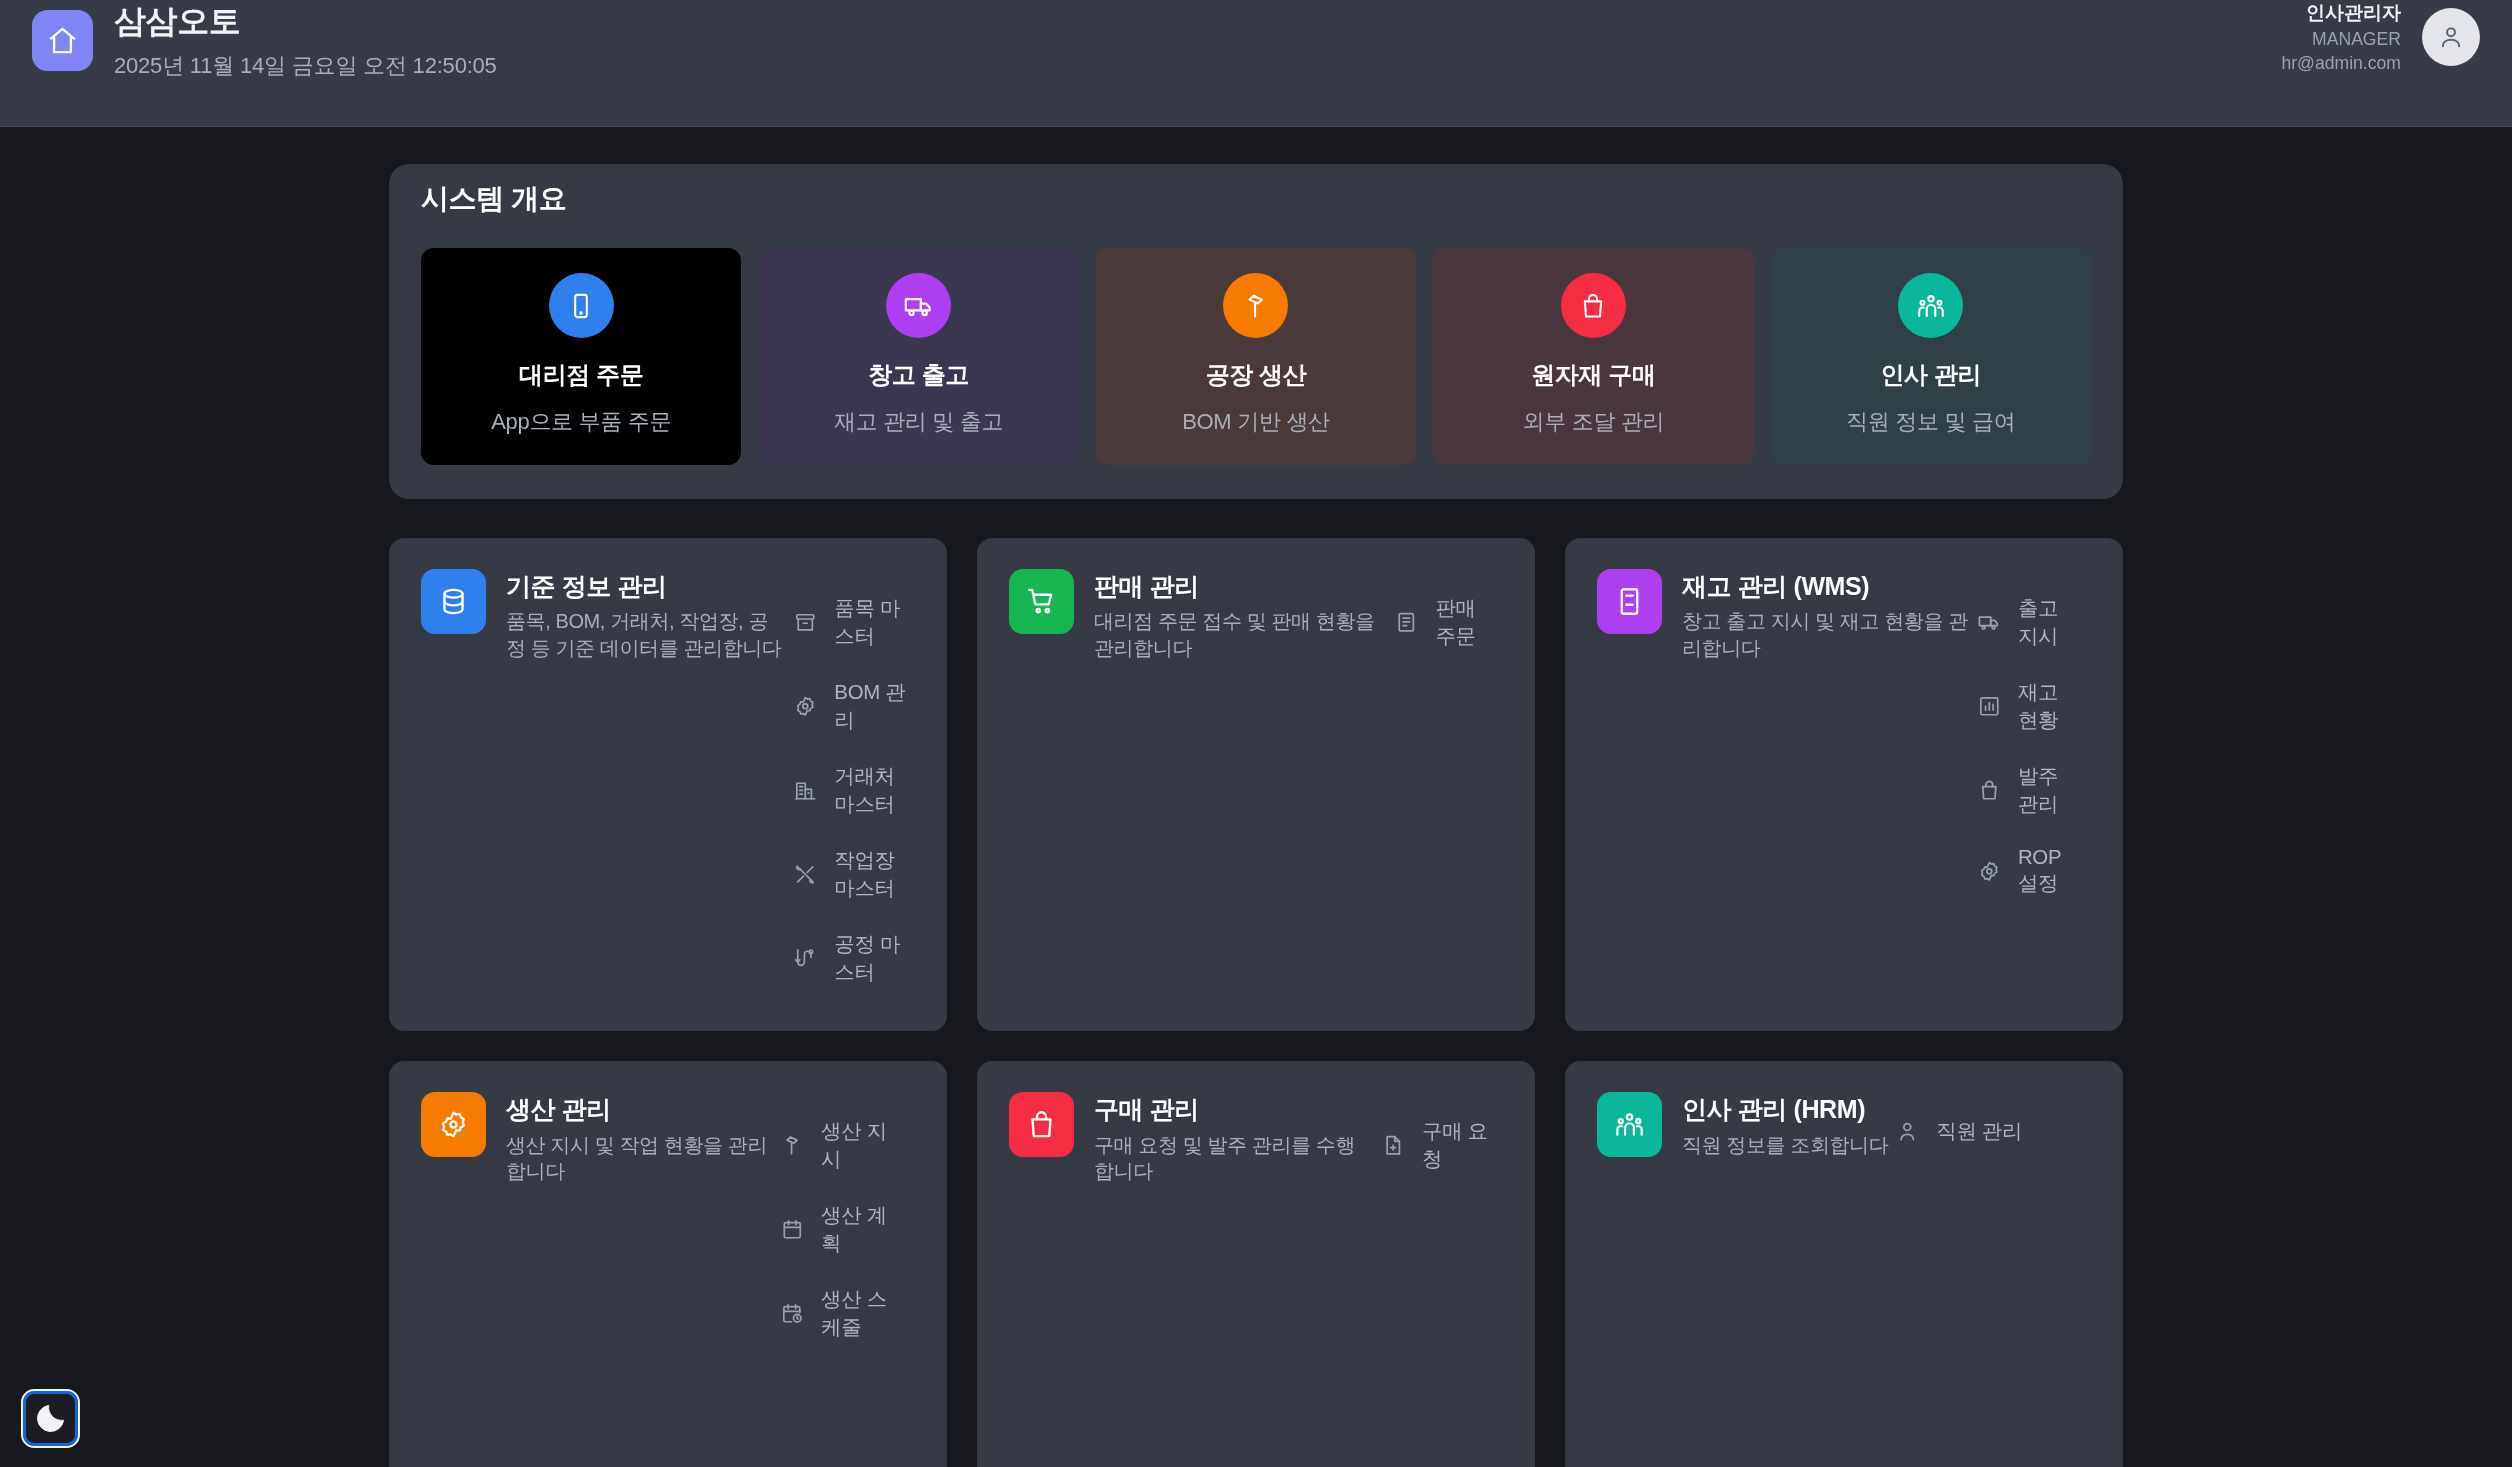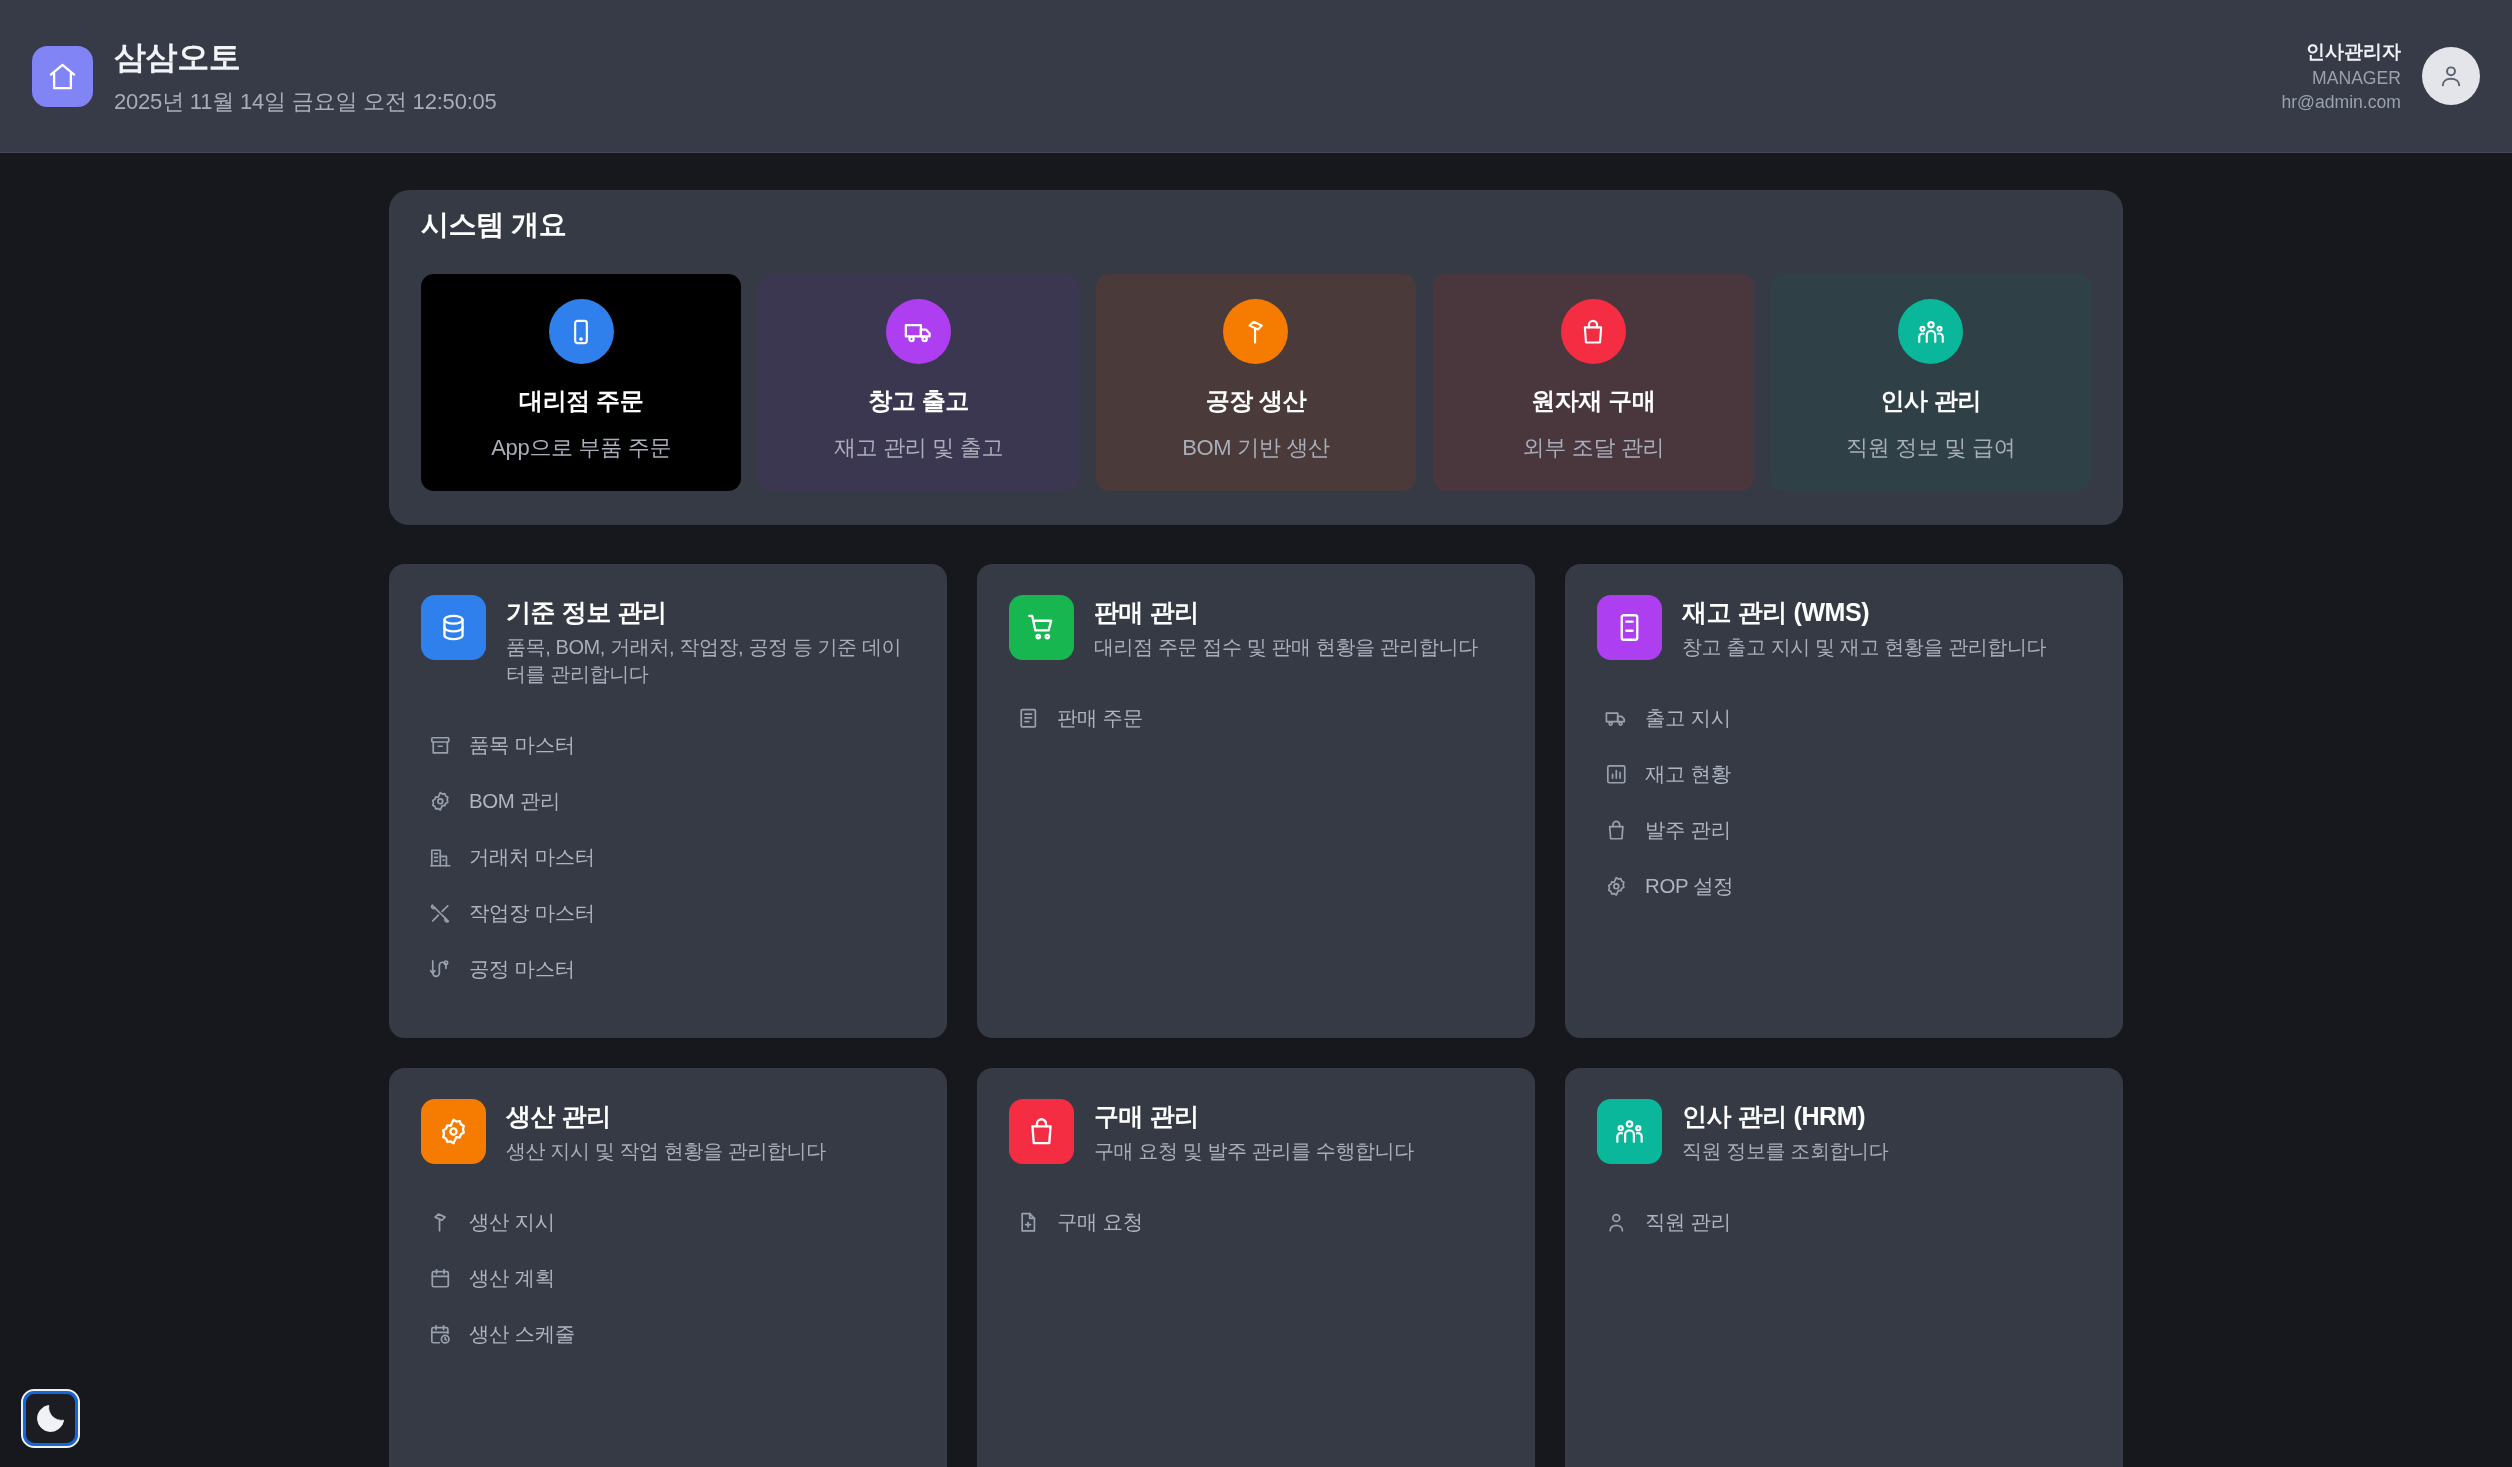--- a/index.html
+++ b/index.html
@@ -6,24 +6,24 @@
   html, body {
     width: 2512px;
     height: 1468px;
     background: #16181d;
     font-family: "Liberation Sans", "DejaVu Sans", sans-serif;
     overflow: hidden;
   }
 
   
   .header {
-    height: 153px;
+    height: 127px;
     background: #363b47;
     display: flex;
-    align-items: center;
+    align-items: flex-start;
     padding: 0 32px 0 32px;
     border-bottom: 0.7px solid #434958;
   }
   .brand { display: flex; align-items: center; gap: 21px; }
   .brand-logo {
     width: 61px; height: 61px;
     border-radius: 15.5px;
     background: #8184f5;
     display: flex; align-items: center; justify-content: center;
   }
@@ -91,21 +91,21 @@
   .module-grid {
     display: grid;
     grid-template-columns: repeat(3, 1fr);
     gap: 30px;
   }
   .mod-card {
     background: #353a45;
     border-radius: 15.5px;
     padding: 31px 34px 31px 32px;
     min-height: 474px;
-    display: flex; flex-direction: column;
+    display: flex; flex-direction: row;
   }
   .mod-head { display: flex; gap: 20px; align-items: flex-start; margin-bottom: 18.3px; }
   .mod-icon {
     width: 65px; height: 65px; border-radius: 14px;
     flex: 0 0 65px;
     display: flex; align-items: center; justify-content: center;
   }
   .mod-head-text { display: flex; flex-direction: column; gap: 5.6px; padding-top: 1.4px; }
   .mod-title {
     font-size: 25px; font-weight: bold; color: #ffffff; letter-spacing: -0.4px;

